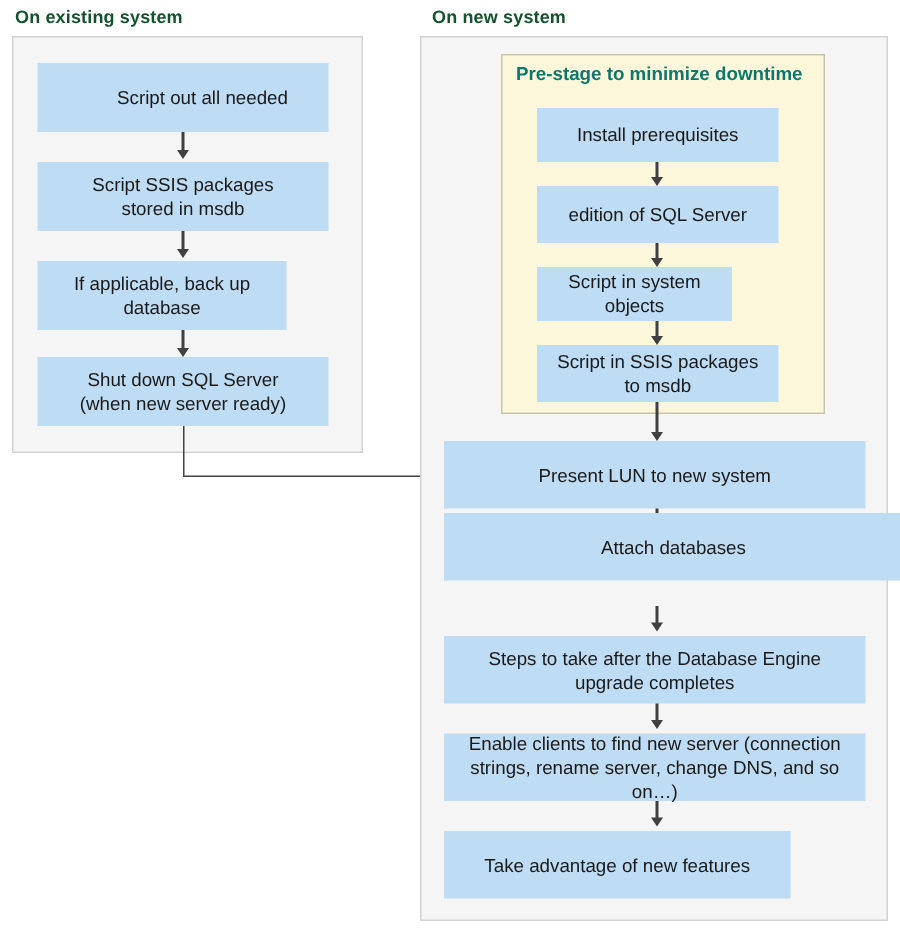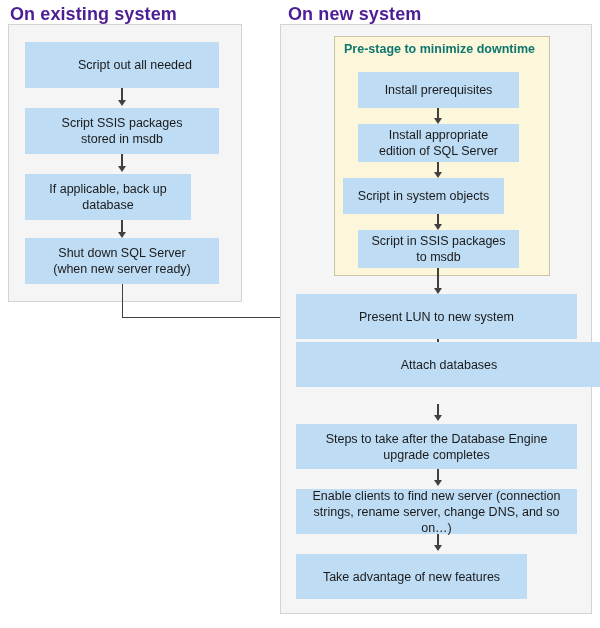--- a/index.html
+++ b/index.html
@@ -11,23 +11,23 @@
     width: 600px;
     height: 628px;
     position: relative;
     font-family: "Liberation Sans", sans-serif;
     color: #1a1a1a;
     overflow: hidden;
   }
 
   .panel-title {
     position: absolute;
-    font-size: 18px;
+    font-size: 12px;
     font-weight: bold;
-    color: #4c1d95;
+    color: #14532d;
     white-space: nowrap;
     letter-spacing: 0.1px;
   }
 
   .panel {
     position: absolute;
     background: #f5f5f5;
     border: 1px solid #d3d3d3;
     box-sizing: border-box;
   }
@@ -141,28 +141,27 @@
 <div class="node" style="left:358px; top:72px; width:161px; height:36px;">
   <span>
     <span>Install prerequisites</span>
   </span>
 </div>
 <div class="arrow-v" style="left:437.3px; top:108px; height:12px;"></div>
 <div class="arrowhead-down" style="left:433.5px; top:118px;"></div>
 
 <div class="node" style="left:358px; top:124px; width:161px; height:38px;">
   <span>
-    <span>Install appropriate</span>
     <span>edition of SQL Server</span>
   </span>
 </div>
 <div class="arrow-v" style="left:437.3px; top:162px; height:12px;"></div>
 <div class="arrowhead-down" style="left:433.5px; top:172px;"></div>
 
-<div class="node" style="left:343px; top:178px; width:161px; height:36px;">
+<div class="node" style="left:358px; top:178px; width:130px; height:36px;">
   <span>
     <span>Script in system objects</span>
   </span>
 </div>
 <div class="arrow-v" style="left:437.3px; top:214px; height:12px;"></div>
 <div class="arrowhead-down" style="left:433.5px; top:224px;"></div>
 
 <div class="node" style="left:358px; top:230px; width:161px; height:38px;">
   <span>
     <span>Script in SSIS packages</span>

